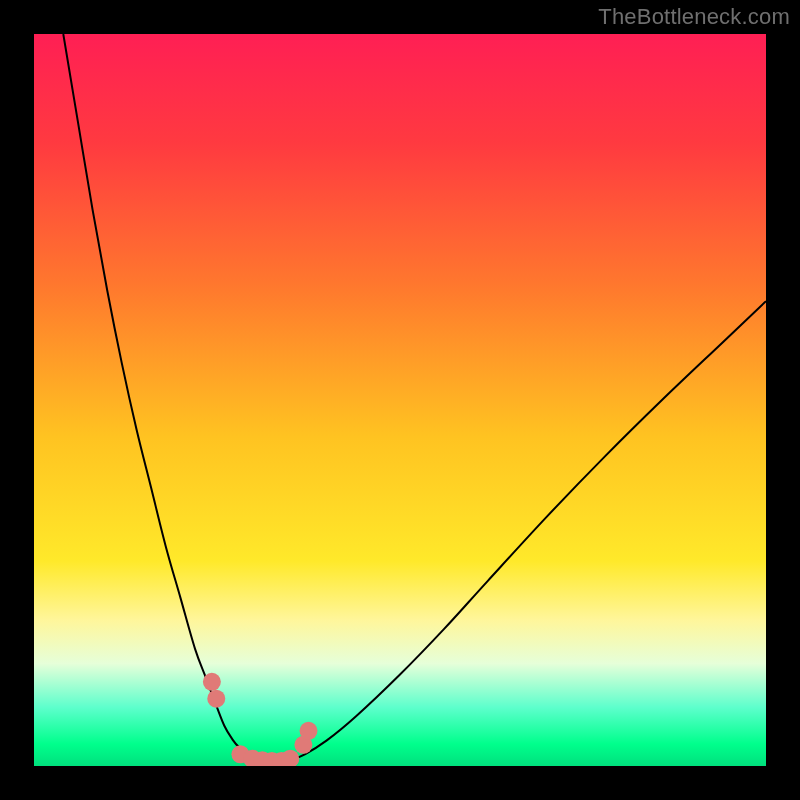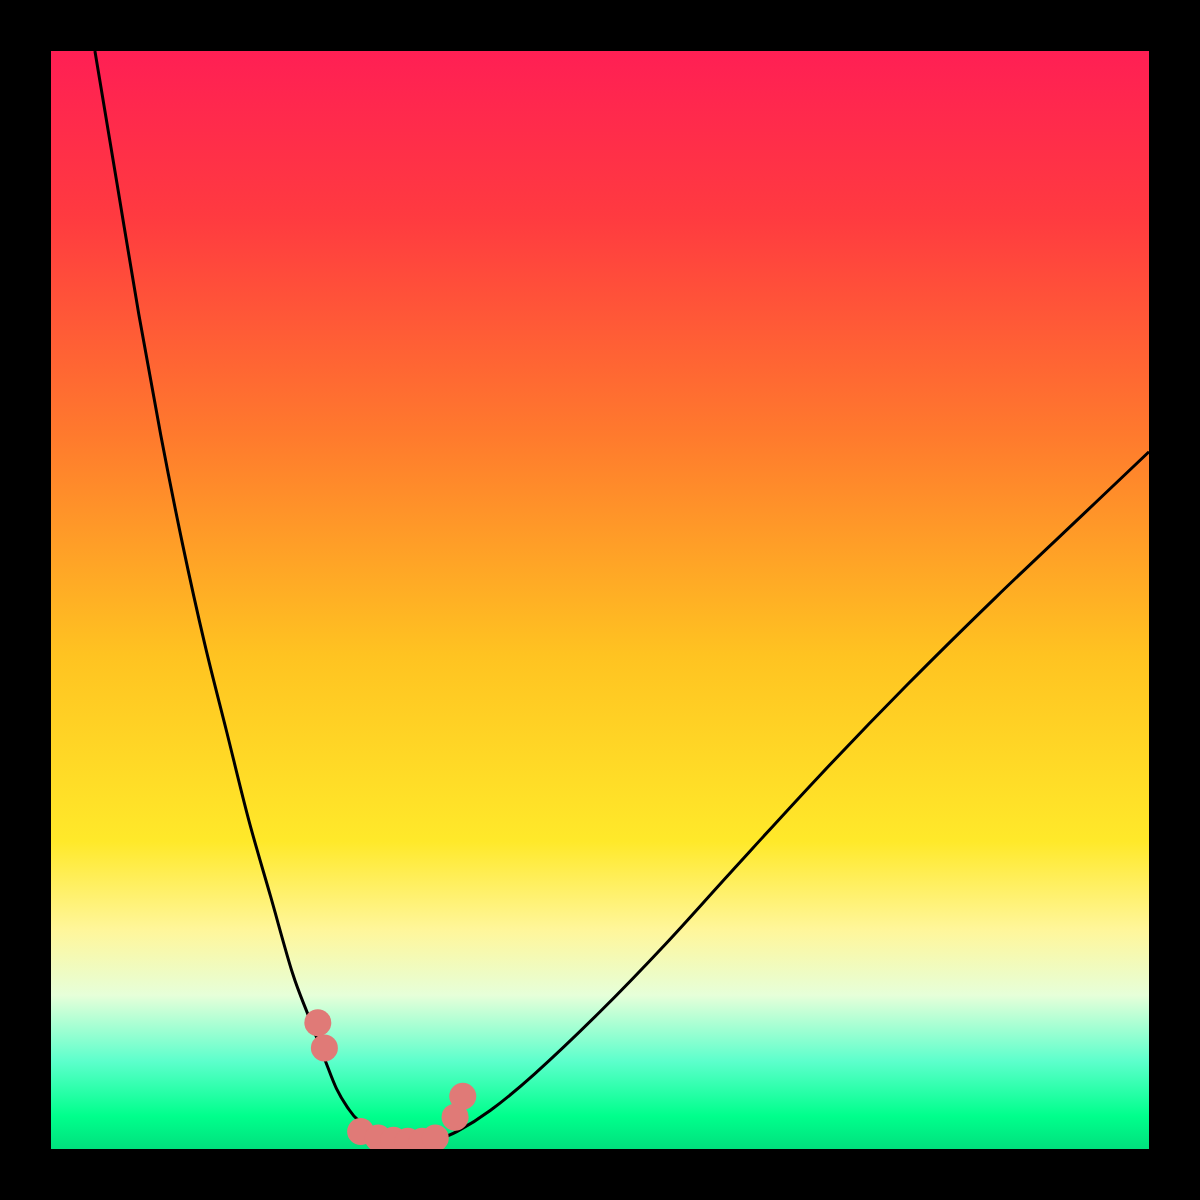--- a/index.html
+++ b/index.html
@@ -67,14 +67,15 @@
           <circle cx="228.384" cy="726.144" r="9" fill="#e07a77"></circle>
           <circle cx="237.9" cy="726.876" r="9" fill="#e07a77"></circle>
           <circle cx="247.41599999999997" cy="726.876" r="9" fill="#e07a77"></circle>
           <circle cx="256.2" cy="724.68" r="9" fill="#e07a77"></circle>
           <circle cx="269.376" cy="710.772" r="9" fill="#e07a77"></circle>
           <circle cx="274.5" cy="696.864" r="9" fill="#e07a77"></circle>
         </g>
     </svg>
   </div>
 
+  <div class="watermark">TheBottleneck.com</div>
 
 </div>
 
 </body></html>

